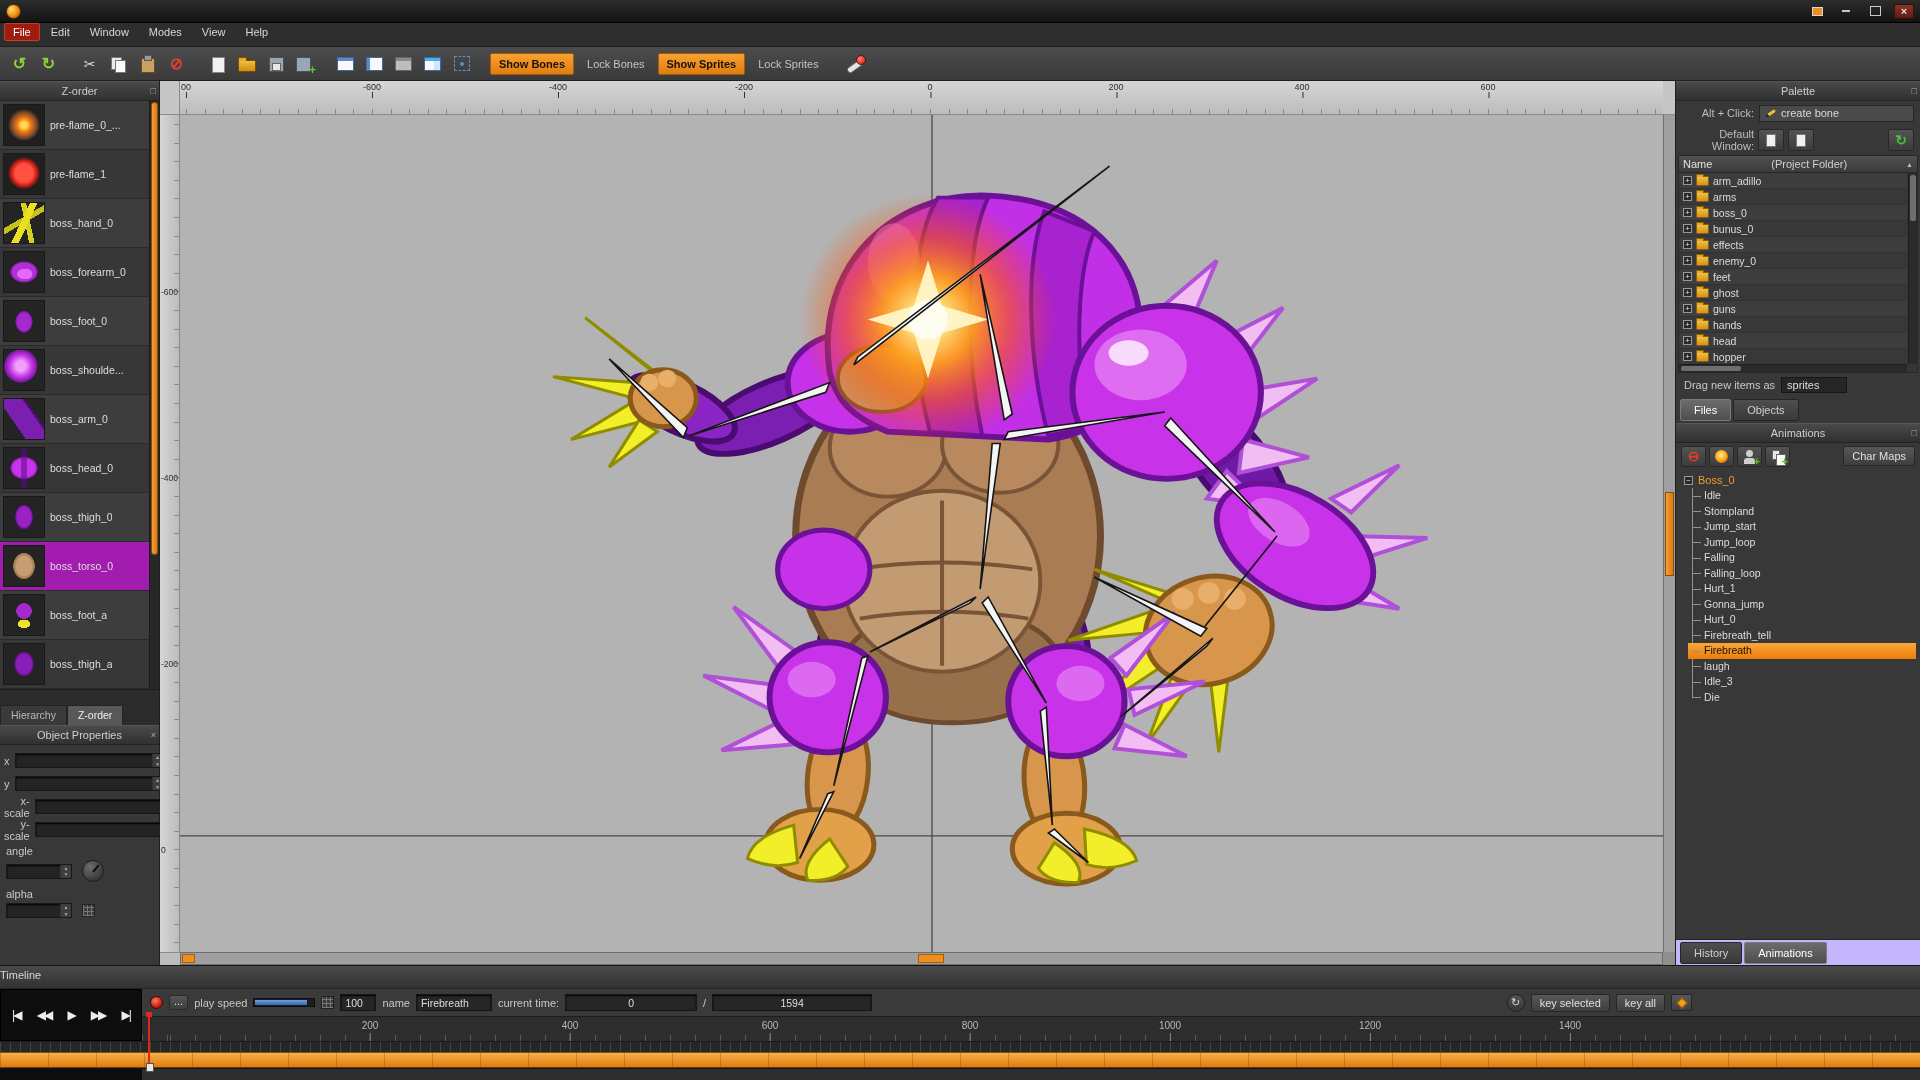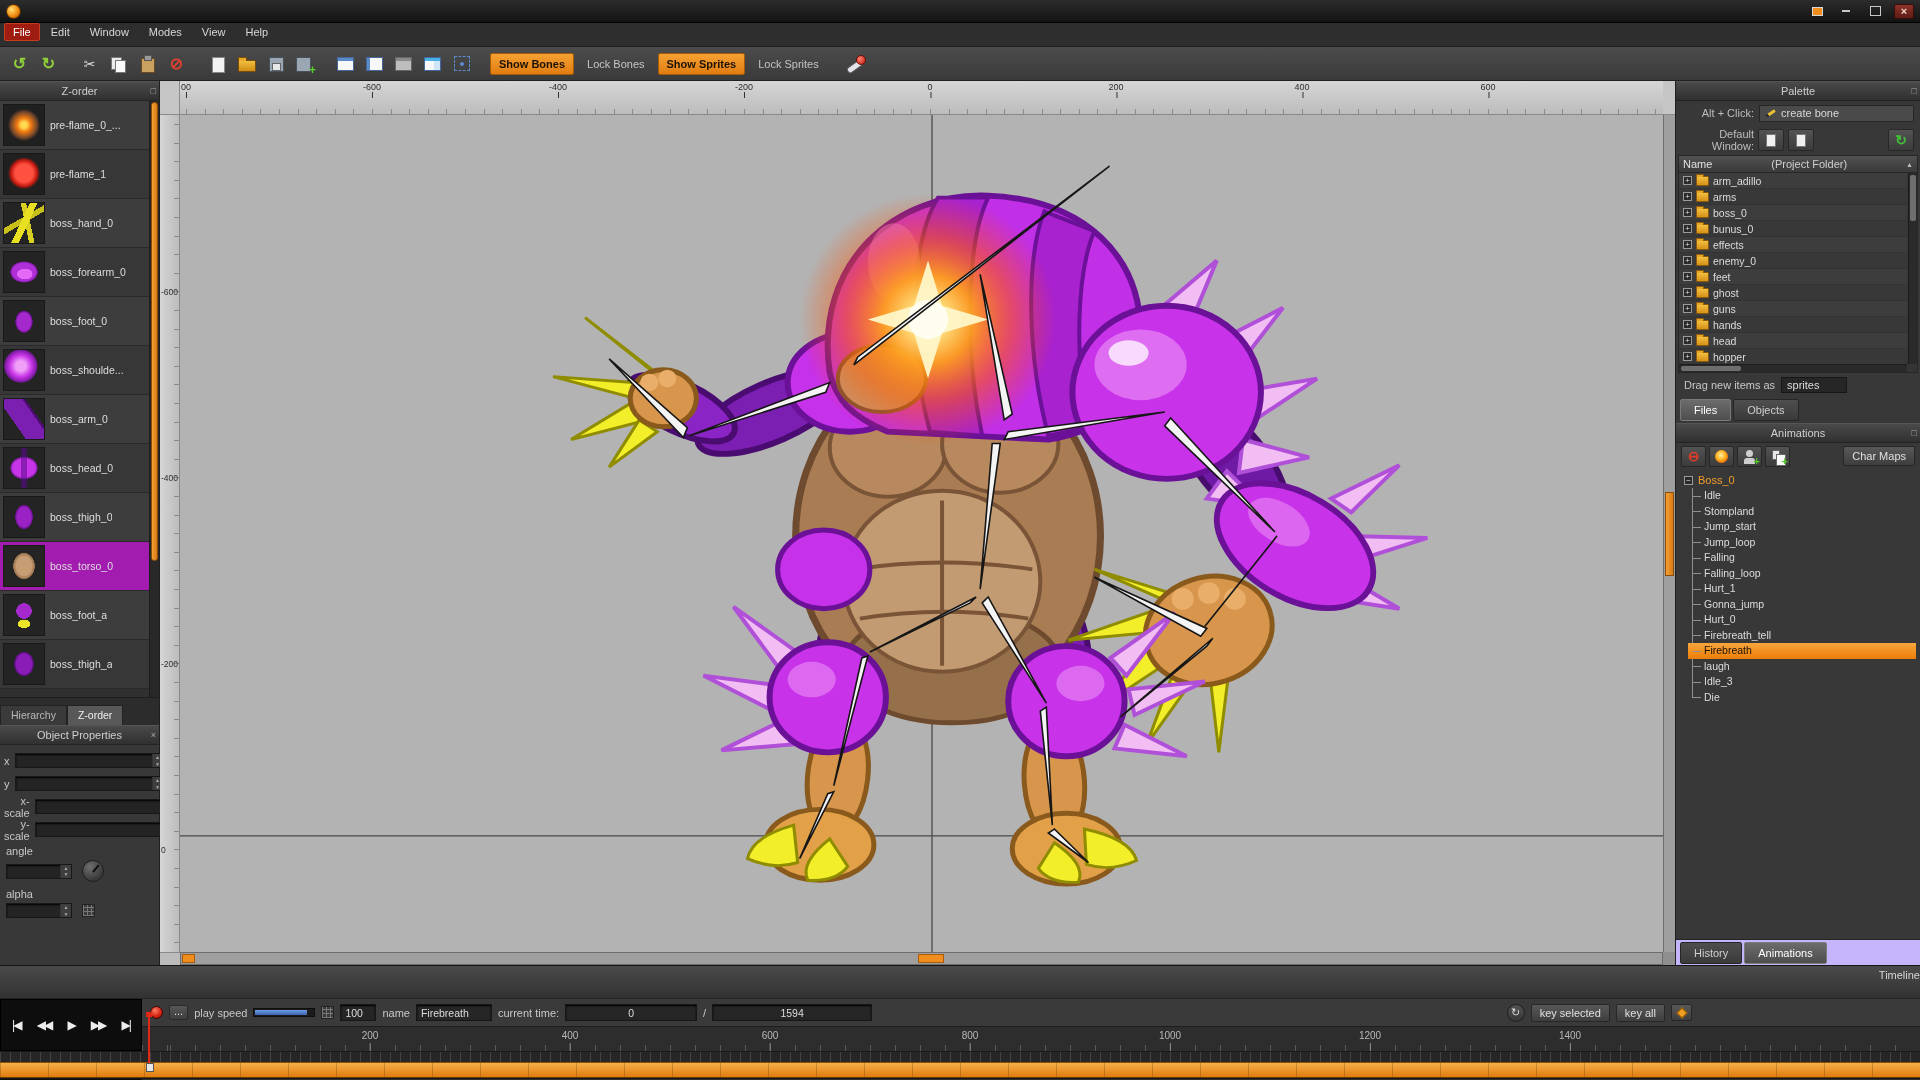--- a/index.html
+++ b/index.html
@@ -93,21 +93,21 @@
 .t-foot{background:radial-gradient(ellipse 11px 14px at 50% 52%,#a428cc 0 62%,#5e1080 78%,transparent 80%),#242424}
 .t-shoulder{background:radial-gradient(circle at 42% 40%,#f0a0f8 0 5px,#c835e8 11px,#7a1aa0 16px,transparent 17px),#242424}
 .t-arm{background:linear-gradient(55deg,transparent 32%,#7a1fb0 32% 68%,#4e0c74 68% 72%,transparent 72%),#242424}
 .t-head{background:linear-gradient(90deg,transparent 42%,rgba(90,10,140,.55) 42% 58%,transparent 58%),
   radial-gradient(ellipse 16px 13px at 50% 50%,#c835e8 0 70%,#7a1aa0 84%,transparent 86%),#242424}
 .t-thigh{background:radial-gradient(ellipse 11px 15px at 50% 50%,#9a22c4 0 64%,#5e1080 80%,transparent 82%),#242424}
 .t-torso{background:radial-gradient(ellipse 14px 17px at 50% 50%,#c79d74 0 55%,#96704a 76%,transparent 78%),#242424}
 .t-foota{background:radial-gradient(ellipse 9px 6px at 50% 72%,#ece42a 0 70%,transparent 72%),
   radial-gradient(ellipse 12px 12px at 50% 40%,#a428cc 0 64%,transparent 66%),#242424}
 .t-thigha{background:radial-gradient(ellipse 12px 15px at 50% 50%,#8a1cb8 0 64%,#54107a 80%,transparent 82%),#242424}
-.side-tabs{height:28px;flex:none;display:flex;background:#2c2c2c;border-top:1px solid #1e1e1e;align-items:flex-end}
+.side-tabs{height:36px;flex:none;display:flex;background:#2c2c2c;border-top:1px solid #1e1e1e;align-items:flex-end}
 .side-tab{padding:3px 10px 4px;background:#3a3a3a;border:1px solid #232323;border-bottom:none;color:#b8b8b8;font-size:10.5px}
 .side-tab.active{background:#585858;color:#f0f0f0}
 .props-body{height:220px;flex:none;background:#383838;padding-top:4px}
 .prop-row{height:23px;display:flex;align-items:center;gap:5px;padding:0 8px 0 4px}
 .prop-label{width:44px;text-align:right;color:#c8c8c8}
 .prop-field{flex:1;display:flex;height:15px;background:#242424;border:1px solid #181818;box-shadow:inset 0 1px 2px #000}
 .prop-field input{flex:1;min-width:0;background:none;border:none;outline:none;color:#ddd;font-size:10px;padding:0 2px;font-family:inherit}
 .spin{width:11px;display:flex;flex-direction:column;border-left:1px solid #333;background:#3e3e3e}
 .spin span{flex:1;font-size:5px;line-height:6px;color:#aaa;text-align:center}
 .sub-label{padding:4px 6px 1px;color:#c8c8c8}
@@ -207,21 +207,21 @@
 .anim-children{position:relative;margin-left:4px}
 .anim-children::before{content:"";position:absolute;left:4px;top:0;bottom:7px;border-left:1px solid #909090}
 .anim-item{position:relative;height:15.5px;line-height:15.5px;padding-left:16px;color:#dcdcdc;font-size:10.5px;white-space:nowrap}
 .anim-item::before{content:"";position:absolute;left:5px;top:50%;width:8px;height:1px;background:#909090}
 .anim-item.selected{background:linear-gradient(#f9a63d,#ec7d07);color:#181104}
 .bottom-tabs{margin-top:auto;border-top:1px solid #242424;background:#c4b5fd}
 
 
 .timeline{height:115px;flex:none;background:#3a3a3a;border-top:1px solid #151515;display:flex;
   flex-direction:column;position:relative}
-.tl-header{height:33px;flex:none;background:linear-gradient(#4a4a4a,#323232);text-align:right;
+.tl-header{height:23px;flex:none;background:linear-gradient(#4a4a4a,#323232);text-align:left;
   line-height:18px;color:#d6d6d6;border-bottom:1px solid #242424}
 .tl-body{height:52px;flex:none;display:flex}
 .playback{width:142px;flex:none;background:#0d0d0d;border:1px solid #000;display:flex;align-items:center;
   justify-content:space-around;padding:0 3px}
 .pb-btn{color:#ededed;font-size:12px;letter-spacing:-2px;white-space:nowrap}
 .tl-right{flex:1;display:flex;flex-direction:column;min-width:0}
 .tl-controls{height:27px;flex:none;display:flex;align-items:center;gap:6px;padding:0 8px}
 .tl-label{color:#c8c8c8;white-space:nowrap}
 .rec-btn{width:13px;height:13px;border-radius:50%;flex:none;
   background:radial-gradient(circle at 38% 32%,#ff7a60,#d02010 60%,#7c1008);border:1px solid #3c0806}

